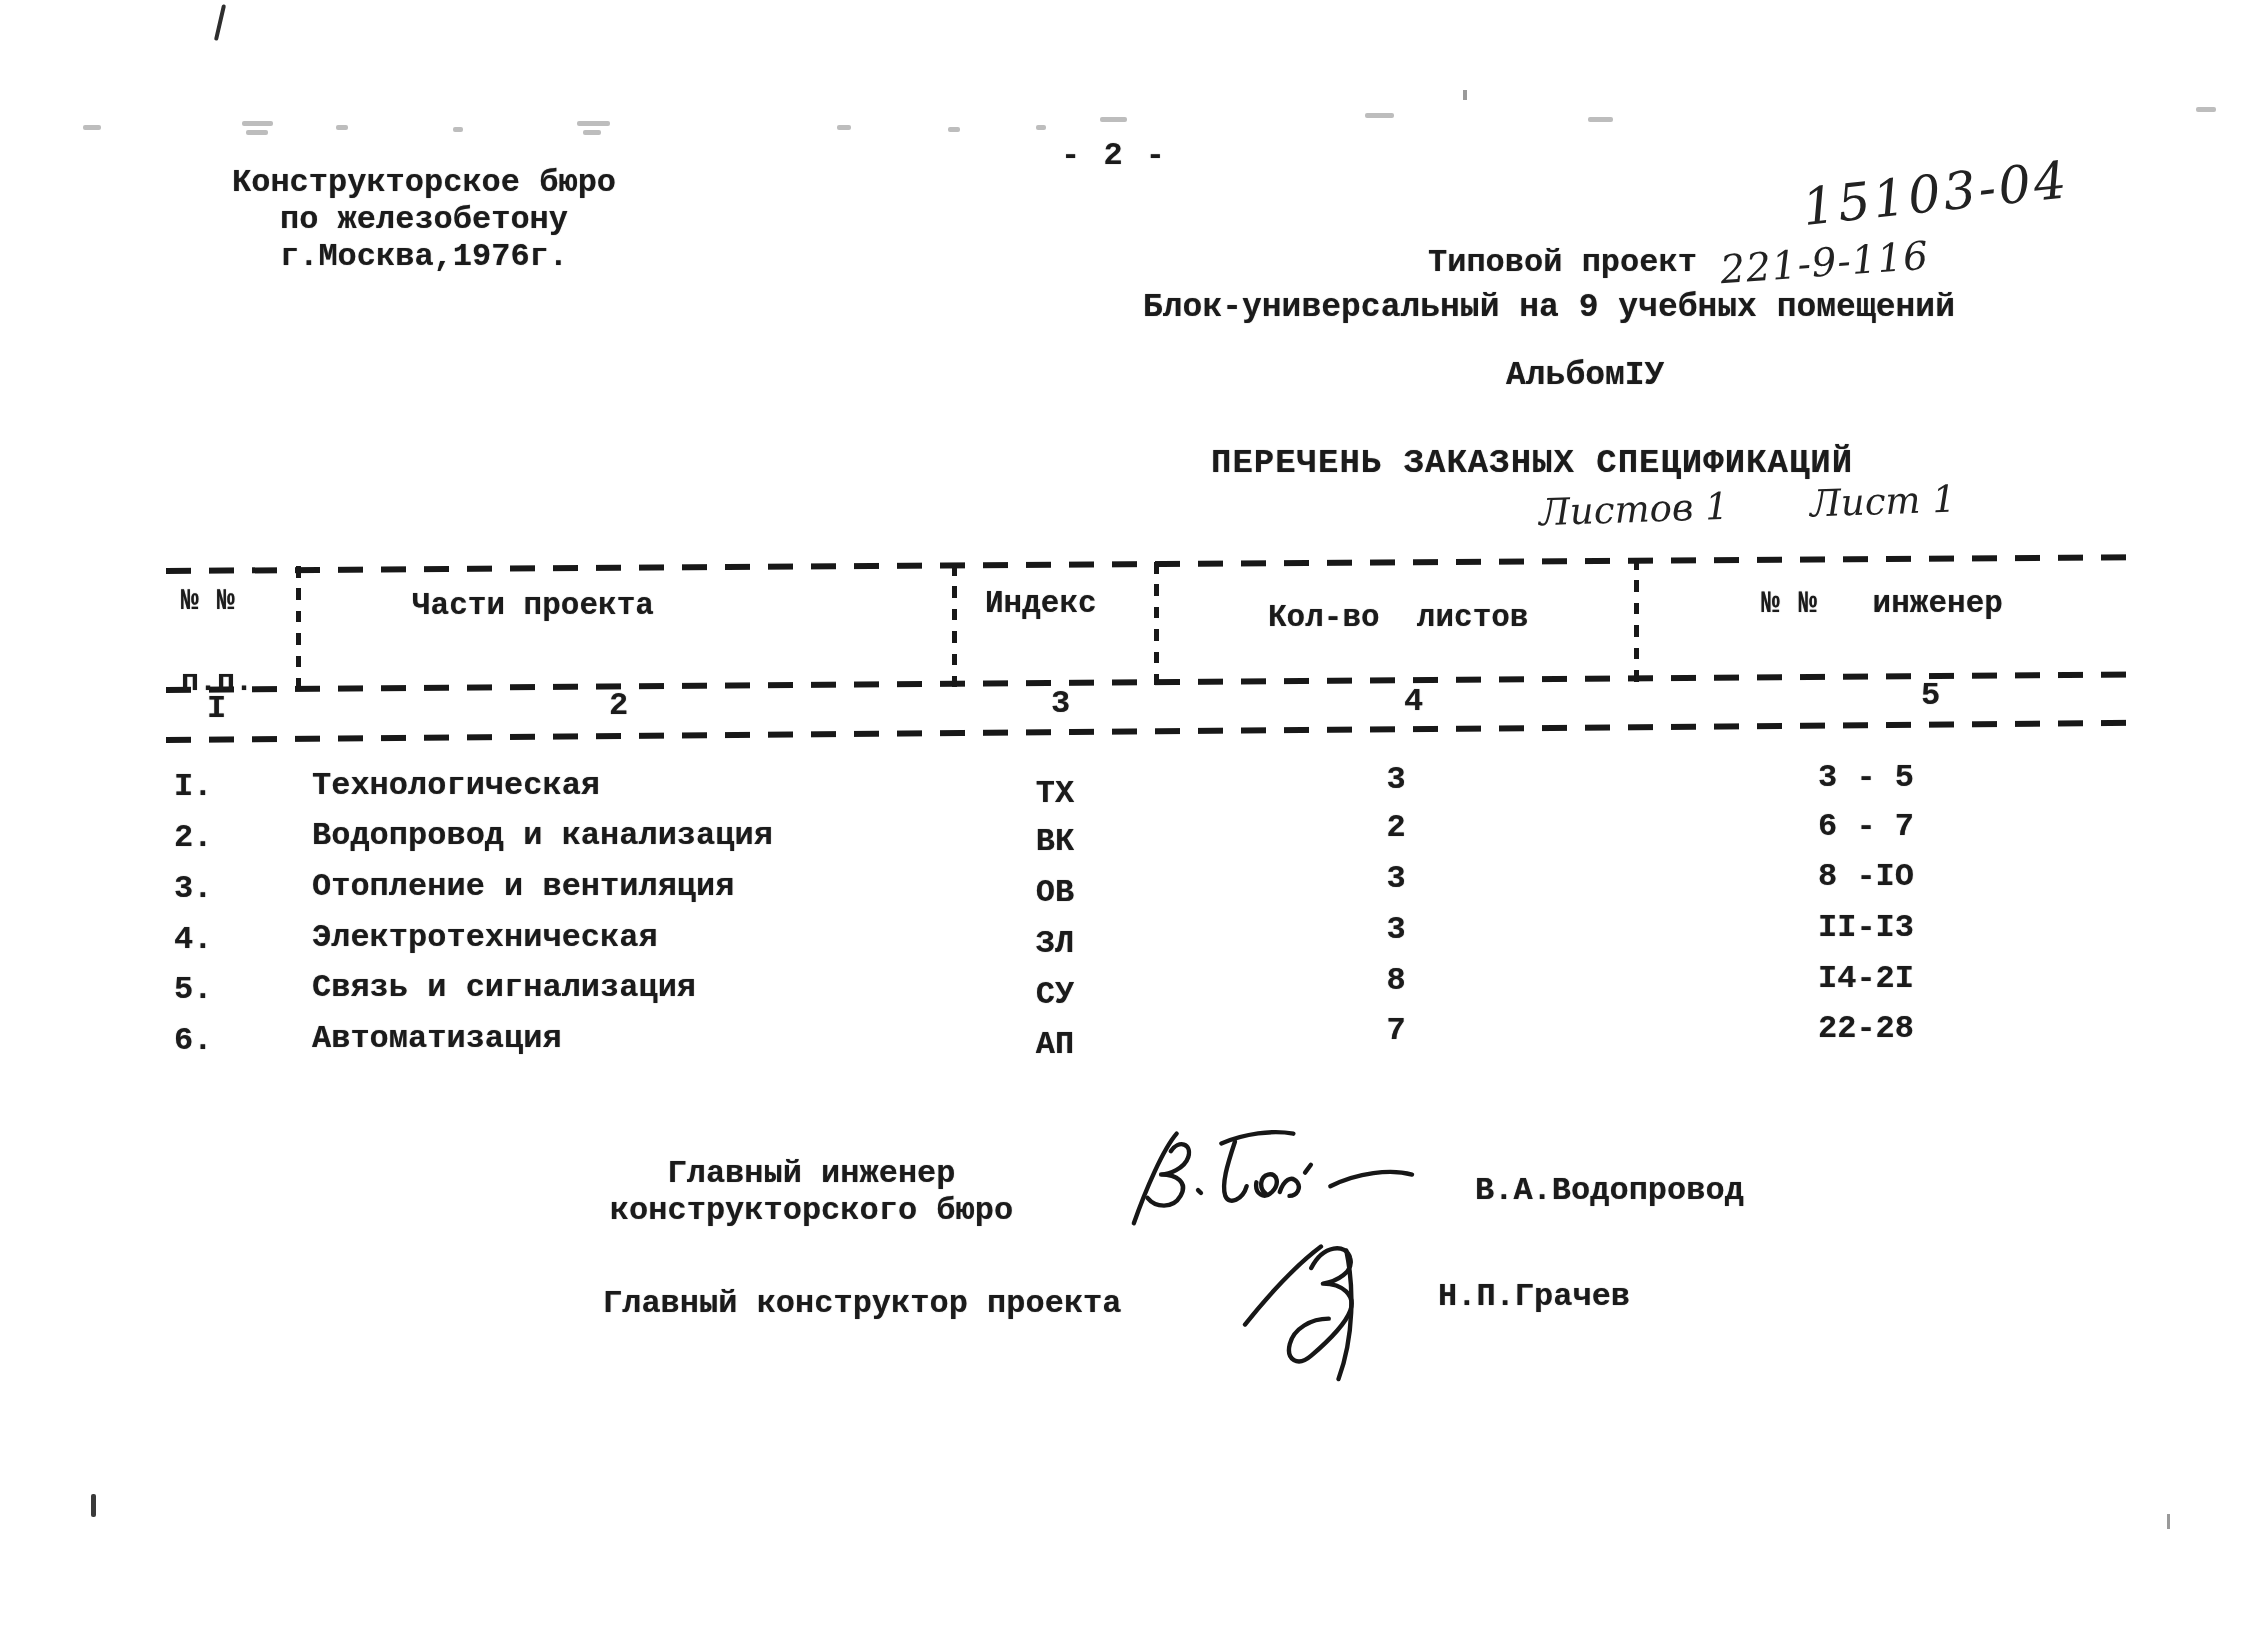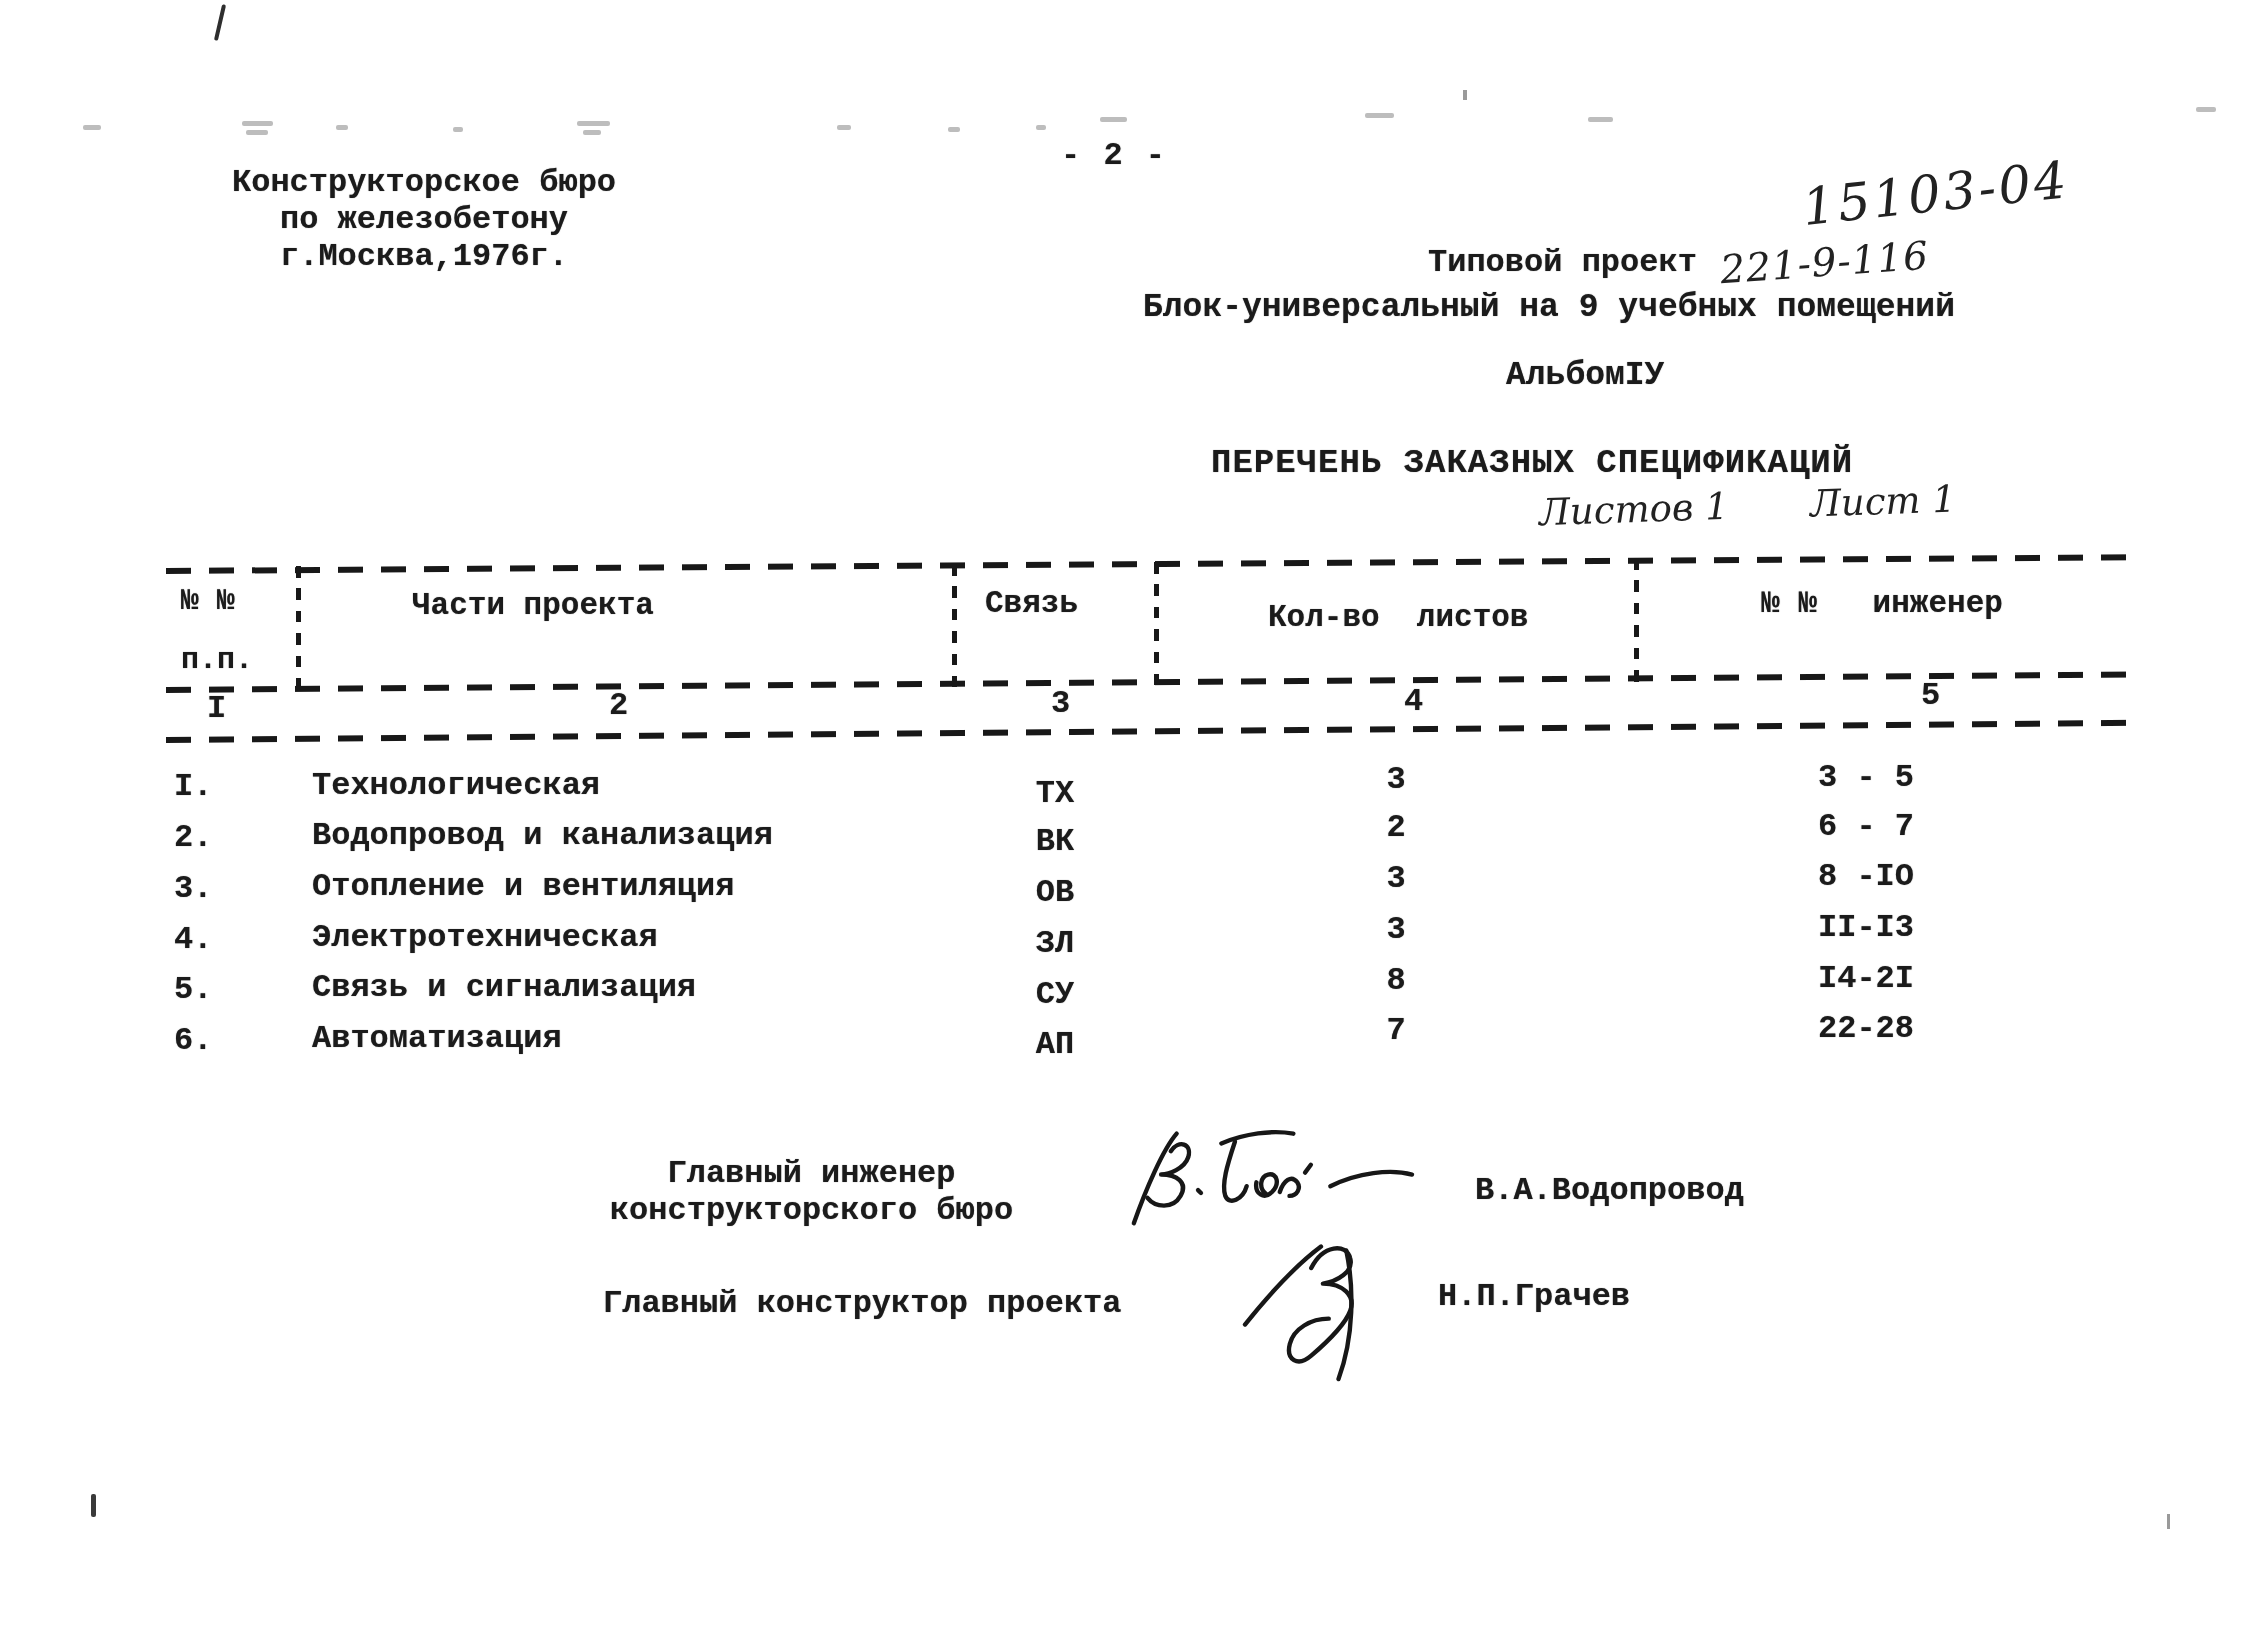--- a/index.html
+++ b/index.html
@@ -97,23 +97,23 @@
   <div class="hdash" style="left:166px;top:568px;width:1970px;transform:rotate(-0.4deg);"></div>
   <div class="hdash" style="left:166px;top:687px;width:1970px;transform:rotate(-0.45deg);"></div>
   <div class="hdash" style="left:166px;top:737px;width:1970px;transform:rotate(-0.5deg);"></div>
 
   <div class="vdash" style="left:296px;top:566px;height:123px;"></div>
   <div class="vdash" style="left:952px;top:564px;height:123px;"></div>
   <div class="vdash" style="left:1154px;top:562px;height:123px;"></div>
   <div class="vdash" style="left:1634px;top:558px;height:125px;"></div>
 
   <div class="typed" style="left:181px;top:583px;font-size:30px;">№ №</div>
-  <div class="typed" style="left:181px;top:642px;font-size:30px;">п.п.</div>
+  <div class="typed" style="left:181px;top:664px;font-size:30px;">п.п.</div>
   <div class="typed" style="left:412px;top:587px;font-size:31px;">Части проекта</div>
-  <div class="typed" style="left:985px;top:585px;font-size:31px;">Связь</div>
+  <div class="typed" style="left:985px;top:585px;font-size:31px;">Индекс</div>
   <div class="typed" style="left:1268px;top:599px;font-size:31px;">Кол-во  листов</div>
   <div class="typed" style="left:1761px;top:585px;font-size:31px;">№ №   инженер</div>
 
   <div class="typed" style="left:207px;top:690px;">I</div>
   <div class="typed" style="left:609px;top:687px;">2</div>
   <div class="typed" style="left:1051px;top:685px;">3</div>
   <div class="typed" style="left:1404px;top:683px;">4</div>
   <div class="typed" style="left:1921px;top:677px;">5</div>
 
   <div>

